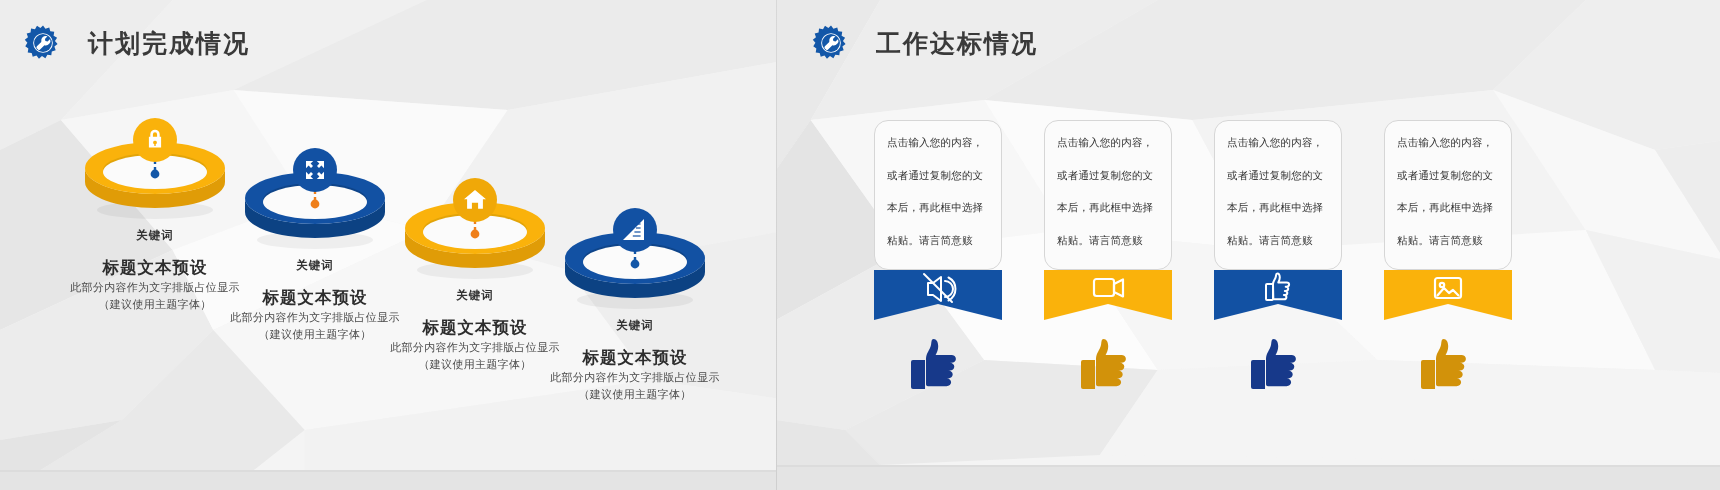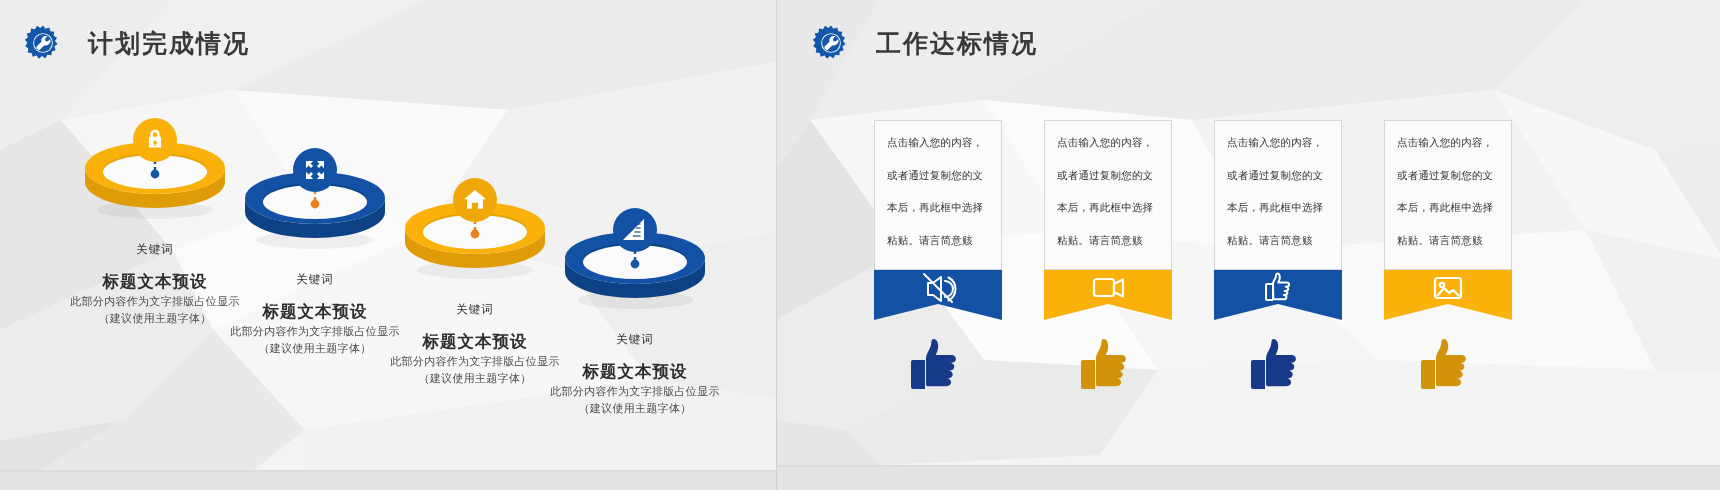--- a/index.html
+++ b/index.html
@@ -30,36 +30,36 @@
   .hdr-title{
     margin-left:26px;font-size:25px;font-weight:700;color:#3a3a3a;
     letter-spacing:2px;white-space:nowrap;
   }
 
   
   .ring-item{position:absolute;z-index:4;width:270px;text-align:center;}
   .ring-wrap{position:relative;width:148px;height:104px;margin:0 auto;}
   .ring-wrap svg{display:block;overflow:visible;}
   .kw{
-    font-size:11.5px;font-weight:400;color:#333;letter-spacing:1px;
-    margin-top:20px;
+    font-size:11.5px;font-weight:700;color:#333;letter-spacing:1px;
+    margin-top:6px;
   }
   .r-title{
     font-size:16.5px;font-weight:700;color:#2d2d2d;letter-spacing:1px;
     margin-top:14px;
   }
   .r-body{
     font-size:11px;color:#4a4a4a;line-height:1.55;margin-top:0;
     letter-spacing:.3px;
   }
 
   
   .card{position:absolute;z-index:4;width:128px;}
   .card-box{
-    border:1px solid #d6d6d6;border-radius:0;background:#fbfbfb;
+    border:1px solid #d6d6d6;border-radius:14px;background:#fbfbfb;
     height:150px;box-sizing:border-box;padding:16px 12px 0 12px;
   }
   .card-line{
     font-size:10.5px;color:#333;line-height:1;margin-bottom:22px;
     letter-spacing:.2px;white-space:nowrap;
   }
   .ribbon{position:relative;width:128px;height:50px;}
   .ribbon svg{display:block;}
   .thumb{margin-top:16px;text-align:center;}
   .thumb svg{display:block;margin:0 auto;}

